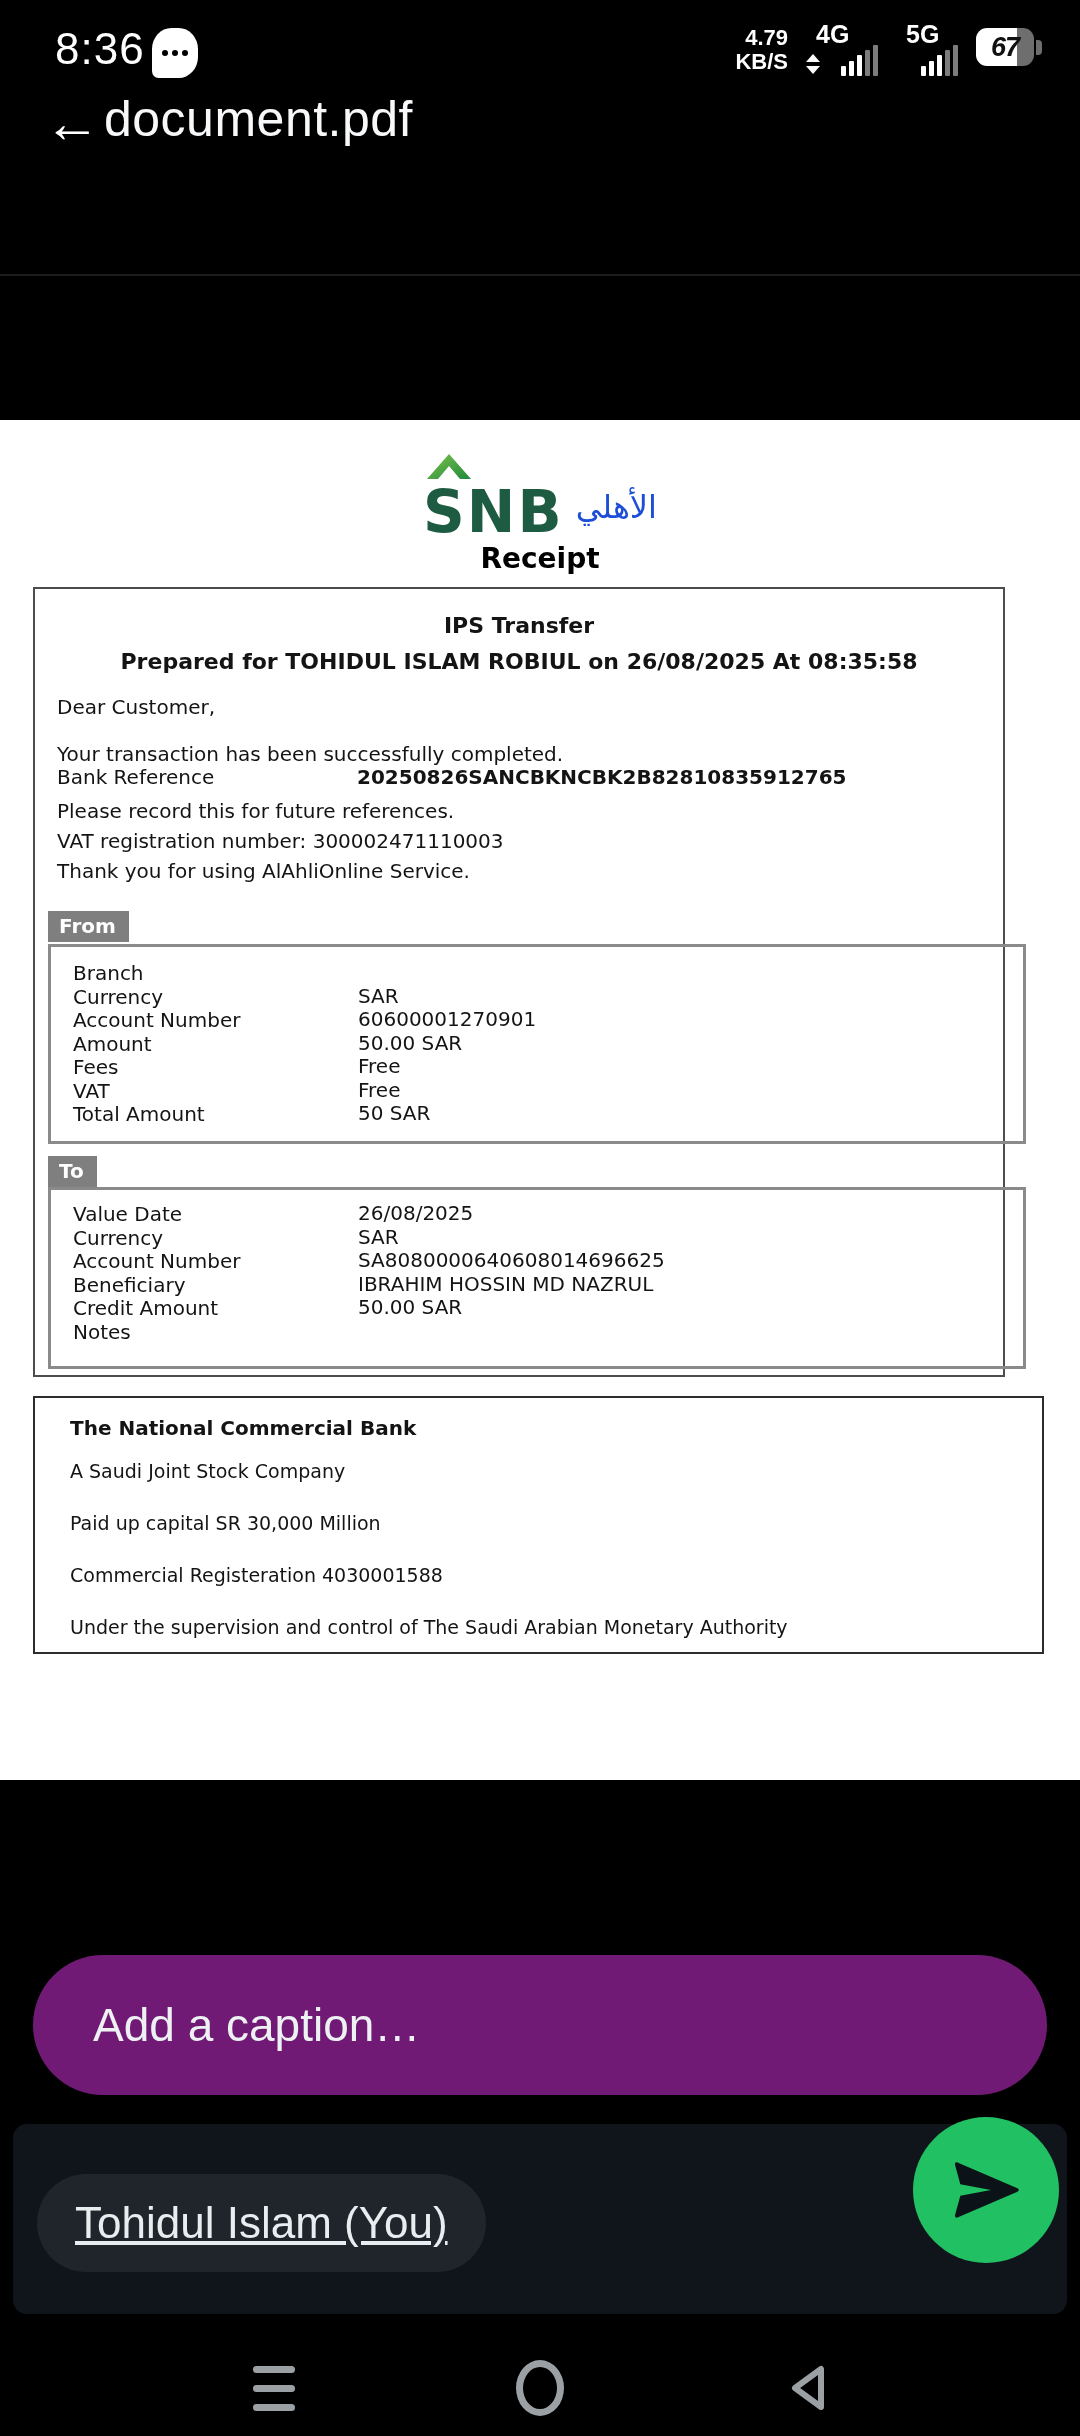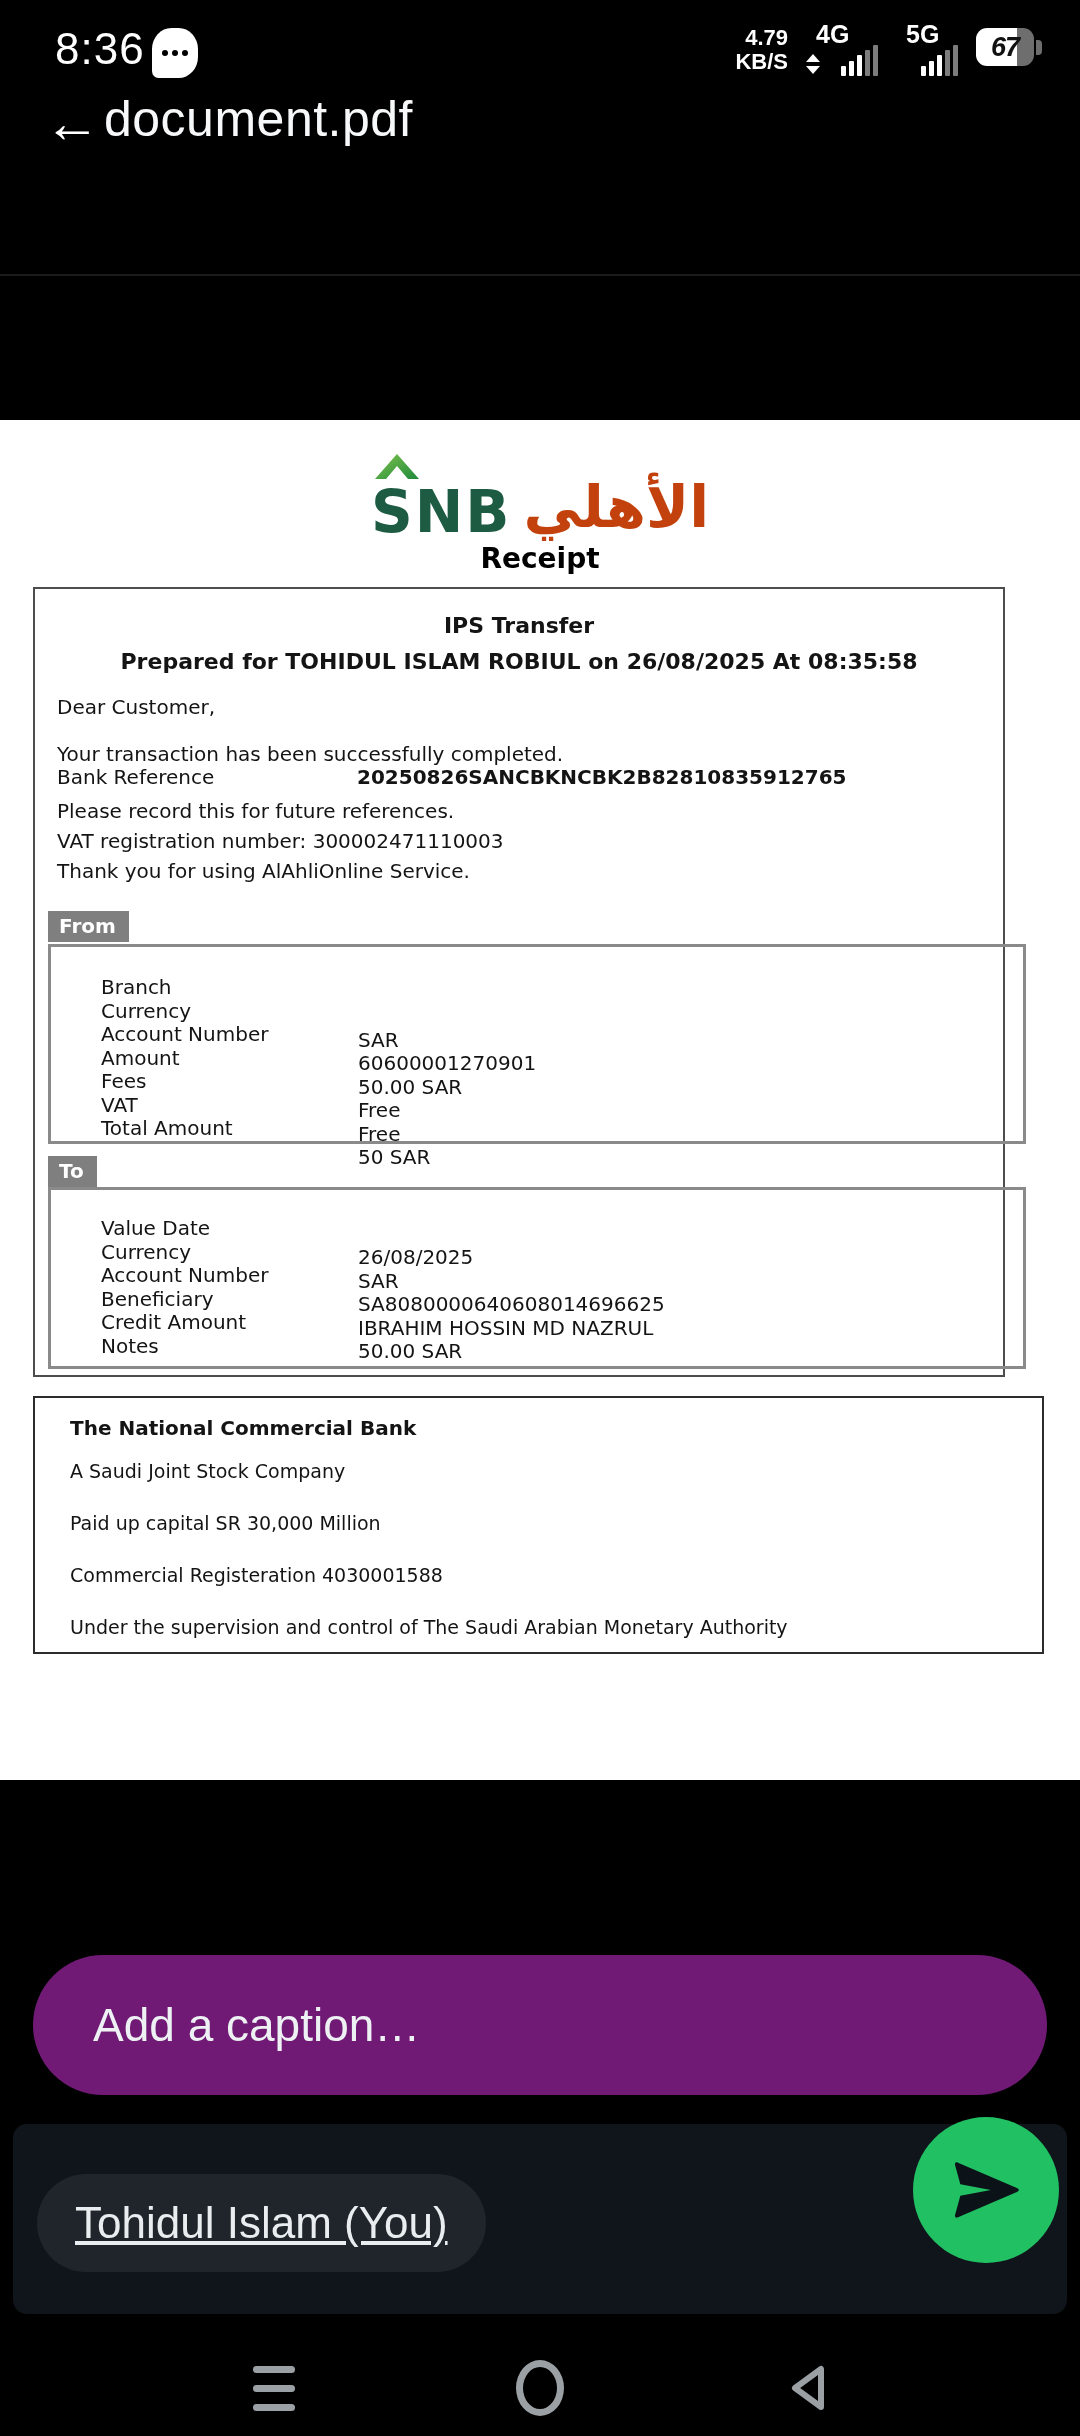--- a/index.html
+++ b/index.html
@@ -41,21 +41,21 @@
   .divider{position:absolute;top:274px;left:0;width:1080px;height:2px;background:#1a1c1e;}
 
   
   .doc{position:absolute;top:420px;left:0;width:1080px;height:1360px;background:#fff;
        font-family:"DejaVu Sans",sans-serif;color:#141414;}
   .logo{position:absolute;top:34px;left:0;width:100%;display:flex;justify-content:center;
         align-items:center;gap:12px;}
   .snb-wrap{position:relative;padding-top:24px;}
   .snb-caret{position:absolute;top:-2px;left:2px;}
   .snb-text{font-size:58px;font-weight:700;color:#1d5b43;letter-spacing:2px;}
-  .arabic-text{font-size:58px;font-weight:700;color:#c2410c;padding-top:14px;}
+  .arabic-text{font-size:32px;font-weight:400;color:#1d4ed8;padding-top:14px;}
   .receipt-title{position:absolute;top:122px;left:0;width:100%;text-align:center;
                  font-size:28px;font-weight:700;color:#000;}
 
   .main-box{position:absolute;left:33px;top:167px;width:972px;height:790px;border:2px solid #4d4d4d;}
   .c{position:absolute;left:0;width:100%;text-align:center;}
   .bold{font-weight:700;}
   .t1{top:24px;font-size:22px;}
   .t2{top:60px;font-size:22px;}
   .line{position:absolute;left:22px;font-size:20px;}
   .greeting{top:106px;}
@@ -67,22 +67,22 @@
   .thx{top:270px;}
 
   .tab{position:absolute;left:13px;background:#7f7f7f;color:#fff;font-size:20px;font-weight:700;
        padding:3px 13px 4px 11px;}
   .from-tab{top:322px;}
   .to-tab{top:567px;}
   .sec-box{position:absolute;left:13px;width:978px;border:3px solid #8a8a8a;}
   .from-box{top:355px;height:200px;padding-top:13px;}
   .to-box{top:598px;height:182px;padding-top:11px;}
   .row{position:relative;height:23.5px;font-size:20px;}
-  .row .lbl{position:absolute;left:22px;top:15px;margin-left:28px;}
-  .row .val{position:absolute;left:307px;top:0;margin-top:44px;}
+  .row .lbl{position:absolute;left:22px;top:1px;}
+  .row .val{position:absolute;left:307px;top:0;}
 
   .ncb-box{position:absolute;left:33px;top:976px;width:1011px;height:258px;border:2px solid #2c2c2c;}
   .ncb-line{position:absolute;left:35px;font-size:19px;}
   .ncb-0{top:18px;font-size:20px;}
   .ncb-1{top:62px;} .ncb-2{top:114px;} .ncb-3{top:166px;} .ncb-4{top:218px;}
 
   
   .caption-pill{position:absolute;left:33px;top:1955px;width:1014px;height:140px;border-radius:70px;
                 background:#701a75;display:flex;align-items:center;}
   .caption-pill input{background:transparent;border:none;outline:none;width:880px;margin-left:58px;

